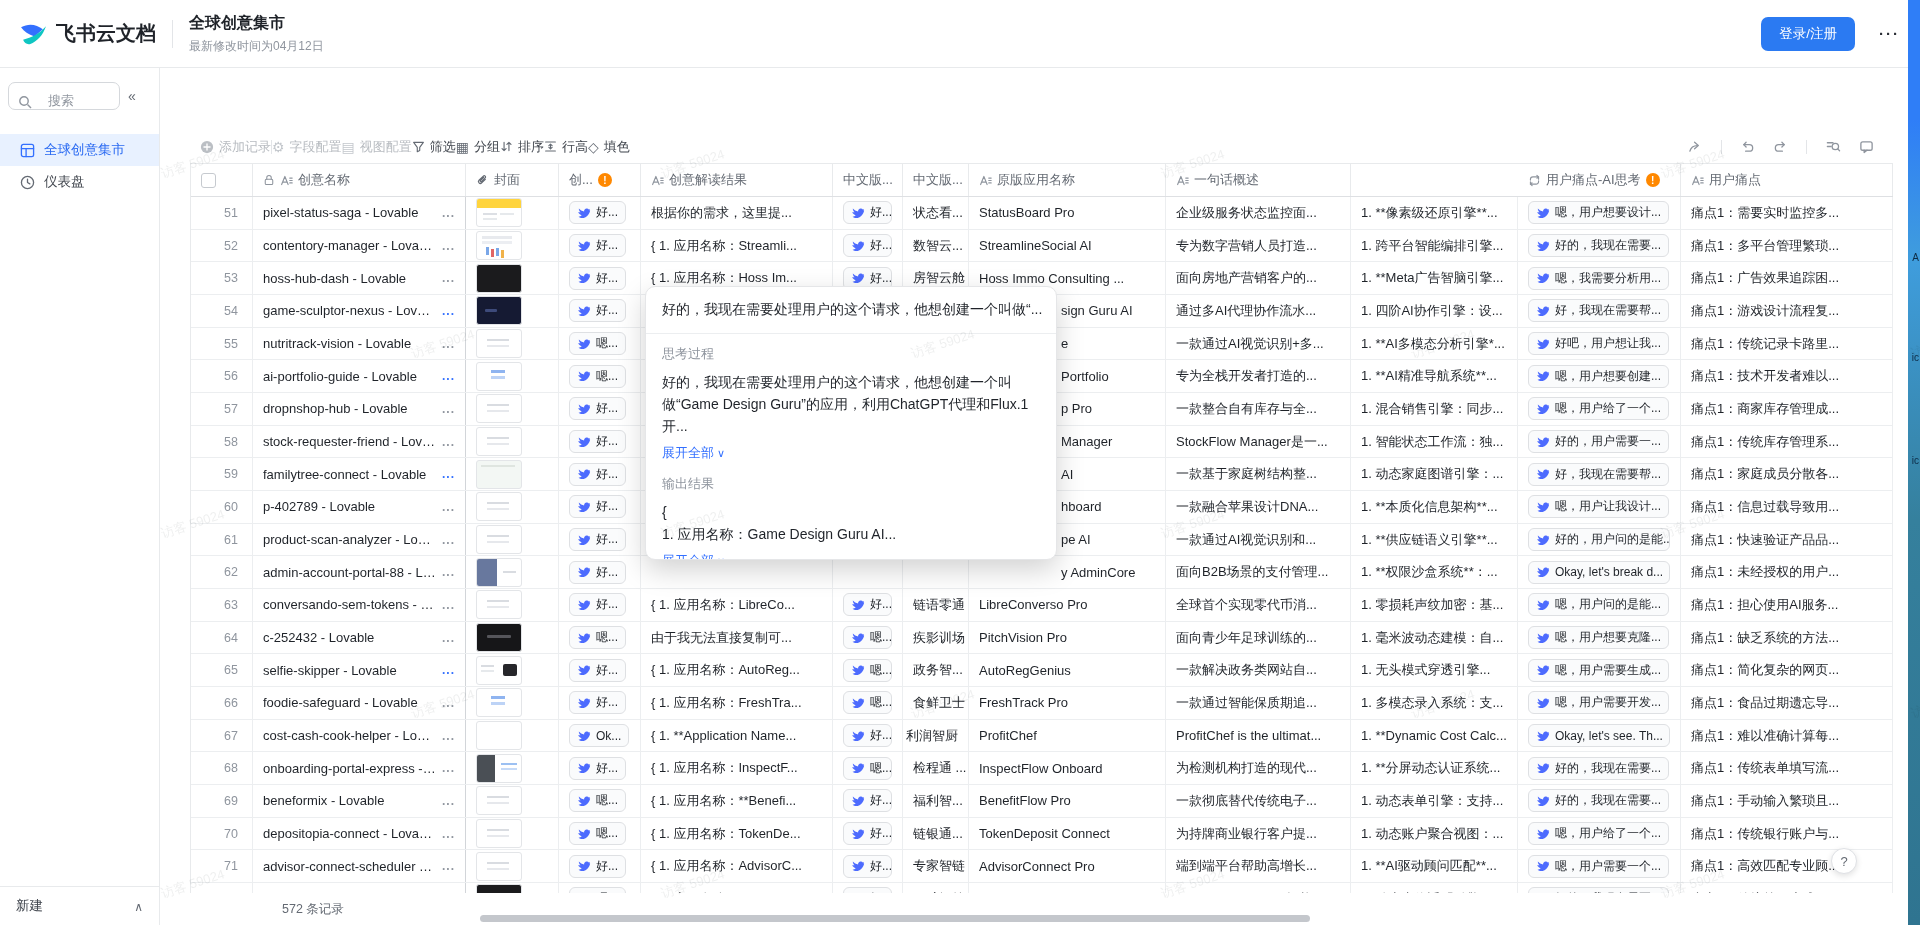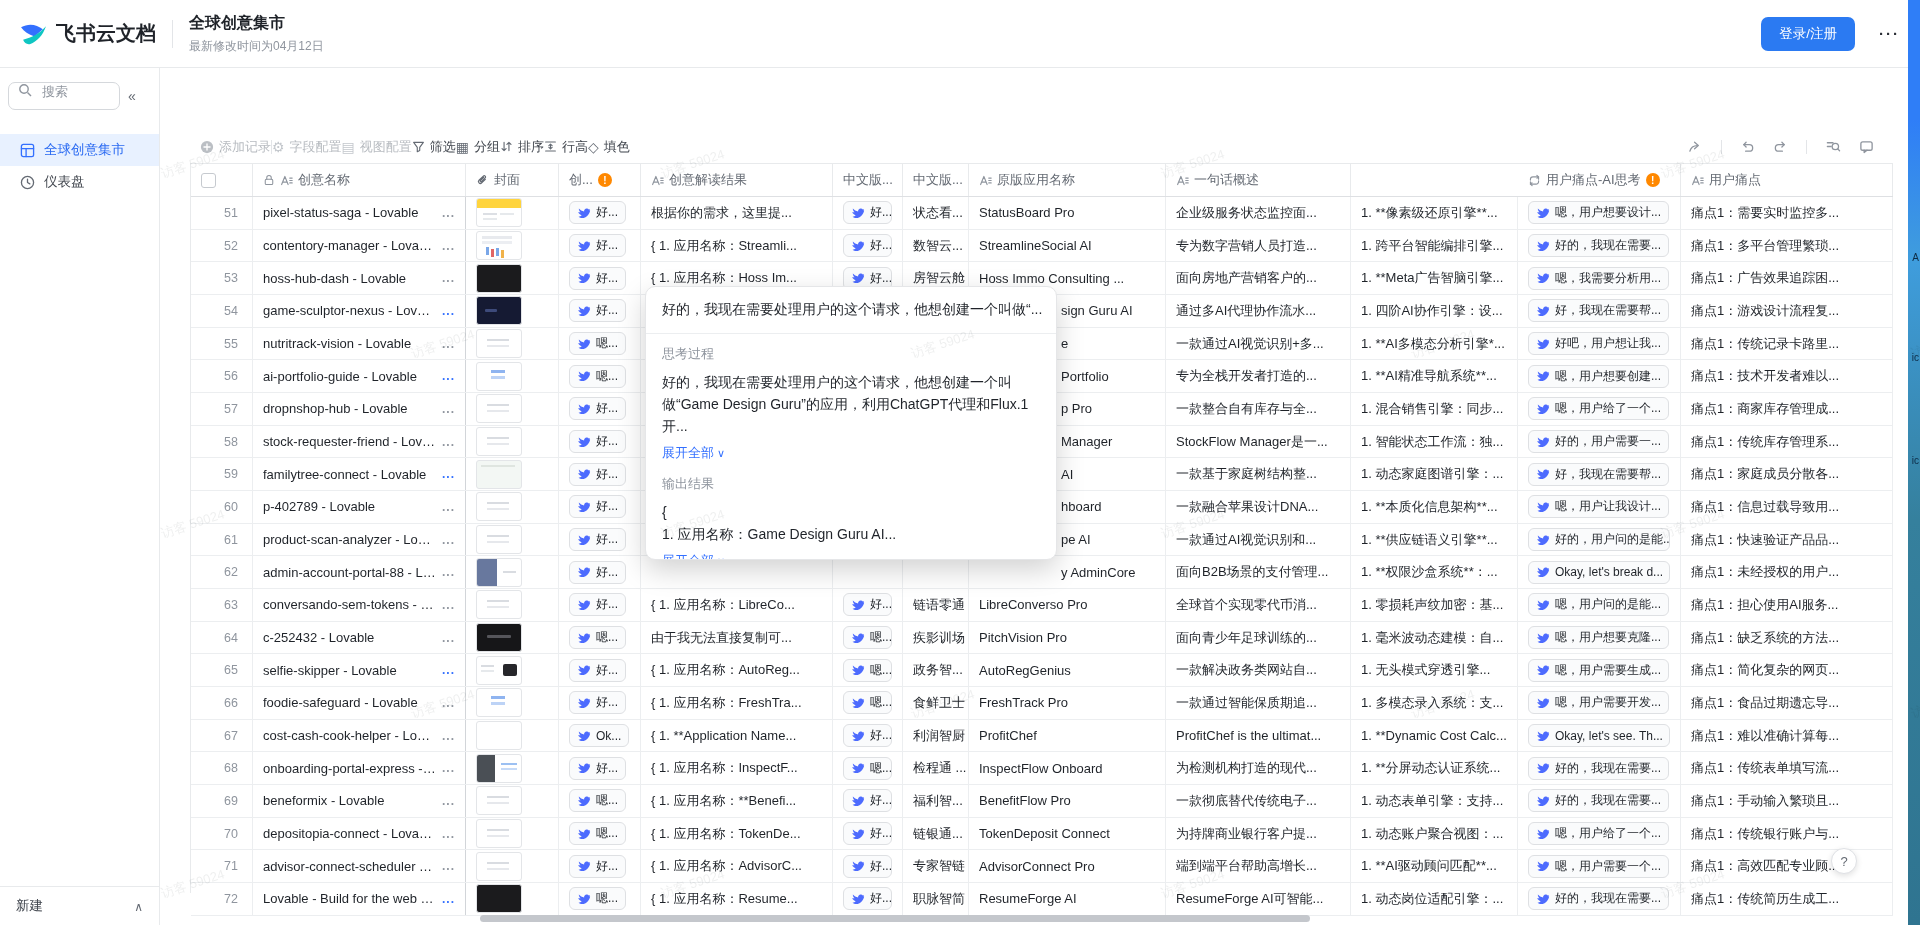--- a/index.html
+++ b/index.html
@@ -14,21 +14,21 @@
   .vdiv{width:1px;height:28px;background:#e3e5e8;margin:0 16px}
   .doc-title{font-size:16px;font-weight:600}
   .doc-sub{font-size:12px;color:#8f959e;margin-top:4px}
   .topbar-right{margin-left:auto;display:flex;align-items:center;gap:24px}
   .login-btn{background:#2b7af2;color:#fff;border:none;border-radius:7px;height:34px;padding:0 18px;
              font-size:13.5px;font-family:inherit;cursor:pointer}
   .more-dots{color:#2b2f36;font-weight:700;letter-spacing:2px;font-size:15px;cursor:pointer}
   
   .sidebar{position:absolute;top:68px;left:0;width:160px;bottom:0;background:#fff;border-right:1px solid #e8eaec;z-index:15;box-sizing:border-box}
   .searchrow{display:flex;align-items:center;margin:14px 8px 0 8px}
-  .searchbox{flex:0 0 auto;display:flex;align-items:flex-start;gap:8px;border:1px solid #d5d8dc;border-radius:7px;
+  .searchbox{flex:0 0 auto;display:flex;align-items:flex-end;gap:14px;border:1px solid #d5d8dc;border-radius:7px;
              height:28px;width:112px;padding:0 9px;box-sizing:border-box}
   .searchbox input{border:none;outline:none;width:70px;font-size:13px;font-family:inherit;color:#1f2329;background:transparent}
   .searchbox input::placeholder{color:#8f959e}
   .collapse{margin-left:8px;color:#646a73;font-size:14px;cursor:pointer}
   .nav{margin-top:24px}
   .nav-item{height:32px;display:flex;align-items:center;gap:9px;padding-left:20px;font-size:13.5px;color:#41464e;cursor:pointer}
   .nav-item.active{background:#e8f1ff;color:#2a6af2}
   .newrow{position:absolute;bottom:0;left:0;right:0;height:38px;border-top:1px solid #e8eaec;display:flex;
           align-items:center;justify-content:space-between;padding:0 16px;font-size:13.5px;color:#41464e;cursor:pointer}
   .chev-up::after{content:"∧";color:#646a73;font-size:12px}
@@ -1249,21 +1249,21 @@
           <div class="td " style="width: 70px; flex: 0 0 70px;">
             <span class="pill">
               <span class="ic">
                 <svg width="14" height="14" viewBox="0 0 16 16">
                   <path d="M15 5.2c-.6 3.8-3.6 7.6-7.3 8.4-2.2.5-4.6-.1-5.9-1.4 1.6-.3 2.6-.7 3.6-1.7-1.9-.5-3.3-1.7-4-3.6 1 .3 1.9.4 2.7.2C2.7 6 2 4.6 2.1 2.9c1.6 1.8 3.6 3 6 3.3-.2-2 1.4-3.6 3.2-3.4 1 .1 1.7.6 2.2 1.3l1.5-.4-.8 1.5h.8z" fill="#4d6bfe"></path>
                 </svg>
               </span>
               <span>好...</span>
             </span>
           </div>
-          <div class="td " style="width: 66px; flex: 0 0 66px;">
+          <div class="td " style="width: 66px; flex: 0 0 66px; justify-content: flex-end;">
             <span>利润智厨</span>
           </div>
           <div class="td " style="width: 197px; flex: 0 0 197px;">
             <span>ProfitChef</span>
           </div>
           <div class="td " style="width: 185px; flex: 0 0 185px;">
             <span>ProfitChef is the ultimat...</span>
           </div>
           <div class="td " style="width: 167px; flex: 0 0 167px;">
             <span>1. **Dynamic Cost Calc...</span>
@@ -1576,20 +1576,23 @@
                 </svg>
               </span>
               <span>好的，我现在需要...</span>
             </span>
           </div>
           <div class="td " style="width: 212px; flex: 0 0 212px;">
             <span>痛点1：传统简历生成工...</span>
           </div>
         </div>
       </div>
+  </div>
+  <div class="bottombar">
+    <span class="reccount">572 条记录</span>
   </div>
 </div>
 
 <div class="popup">
   <div class="p-title">好的，我现在需要处理用户的这个请求，他想创建一个叫做“...</div>
   <div class="p-sec">
     <div class="p-label">思考过程</div>
     <div class="p-text">好的，我现在需要处理用户的这个请求，他想创建一个叫做“Game Design Guru”的应用，利用ChatGPT代理和Flux.1开...</div>
     <span class="p-link">展开全部</span>
   </div>

